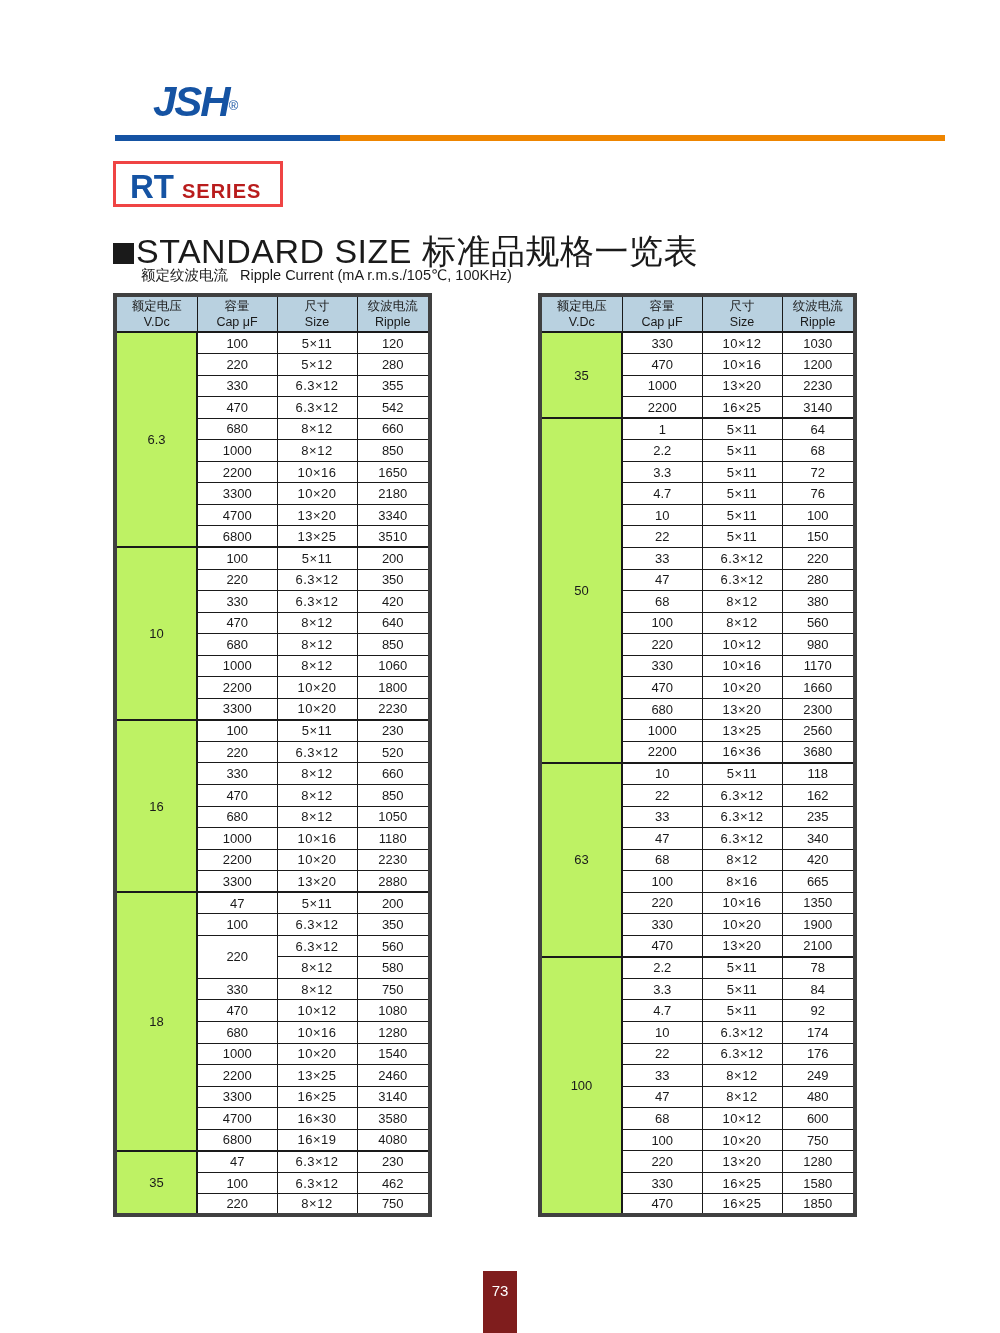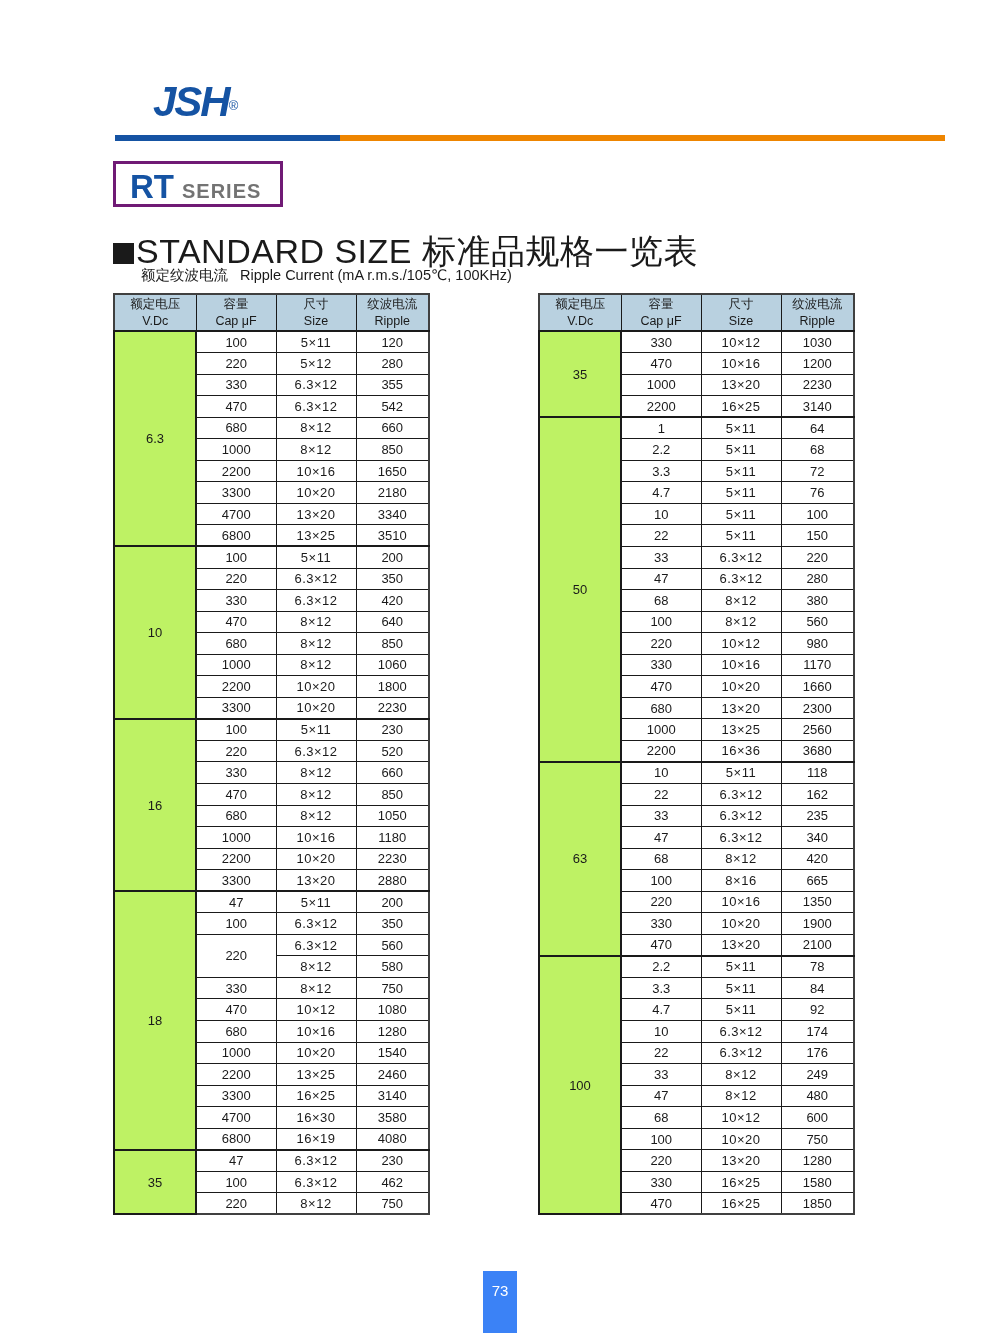--- a/index.html
+++ b/index.html
@@ -22,59 +22,59 @@
 
   
   .rule { position:absolute; left:115px; top:135px; width:830px; height:6px; font-size:0; }
   .rule .seg { display:inline-block; height:6px; vertical-align:top; }
   .rule .blue { width:225px; background:#1553a3; }
   .rule .orange { width:605px; background:#ee8500; }
 
   
   .series-box {
     position:absolute; left:113px; top:161px; width:170px; height:46px;
-    border:3px solid #701a75; background:#fff;
+    border:3px solid #ef4444; background:#fff;
     display:flex; align-items:baseline; padding:6px 0 0 14px;
   }
   .series-box .rt { font-size:33px; font-weight:bold; color:#1553a3; letter-spacing:0px; line-height:1; }
-  .series-box .series { font-size:20px; font-weight:bold; color:#737373; margin-left:8px; letter-spacing:1px; line-height:1; }
+  .series-box .series { font-size:20px; font-weight:bold; color:#b91c1c; margin-left:8px; letter-spacing:1px; line-height:1; }
 
   
   .title-row { position:absolute; left:113px; top:229px; white-space:nowrap; }
   .title-row .sq { display:inline-block; width:21px; height:21px; background:#1a1a1a; margin-right:2px; vertical-align:-1px; }
   .title-row .t { font-size:34px; color:#1a1a1a; letter-spacing:0.5px; }
   .subtitle { position:absolute; left:141px; top:266px; font-size:14.5px; color:#1a1a1a; }
   .subtitle .gap { display:inline-block; width:12px; }
 
   
   .tbl-host { position:absolute; top:293px; }
   .tbl-left { left:113px; }
   .tbl-right { left:538px; }
 
   table.spec {
     border-collapse:collapse; table-layout:fixed; width:315px;
-    border:2px solid #404040;
+    border:4px solid #404040;
   }
   table.spec th, table.spec td {
     border:1px solid #1a1a1a; text-align:center; vertical-align:middle;
     font-size:13px; color:#1a1a1a; padding:0;
   }
   table.spec thead th {
     background:#b9d1e0; height:37px; font-weight:normal;
     font-size:12.5px; line-height:1.3; border-bottom:2px solid #1a1a1a;
   }
   table.spec tbody td { height:21.55px; background:#fff; }
   table.spec td.vcell { background:#bef264; border:2px solid #1a1a1a; }
   table.spec tr.gstart td { border-top:2px solid #1a1a1a; }
   table.spec td.size { letter-spacing:0.5px; }
 
   
   .page-tab {
     position:absolute; left:483px; top:1271px; width:34px; height:62px;
-    background:#3b82f6; color:#ffffff; font-size:15px; text-align:center;
+    background:#7f1d1d; color:#ffffff; font-size:15px; text-align:center;
     padding-top:11px;
   }
 </style>
 </head>
 <body>
 
 <div class="logo">
   <span class="mark">JSH</span><span class="reg">®</span>
 </div>
 

